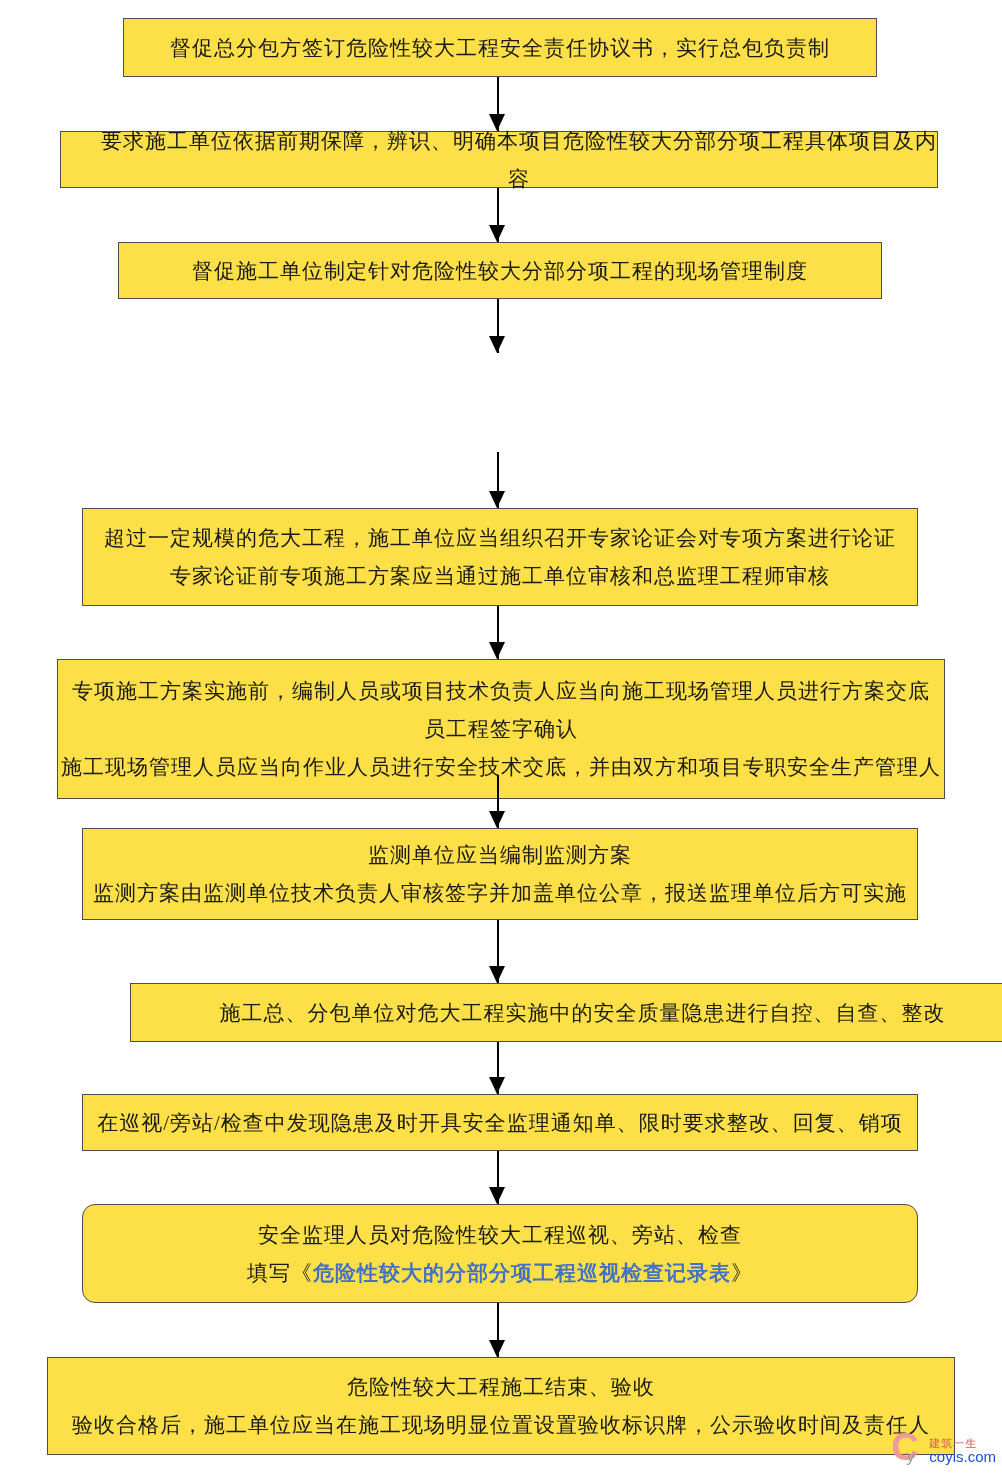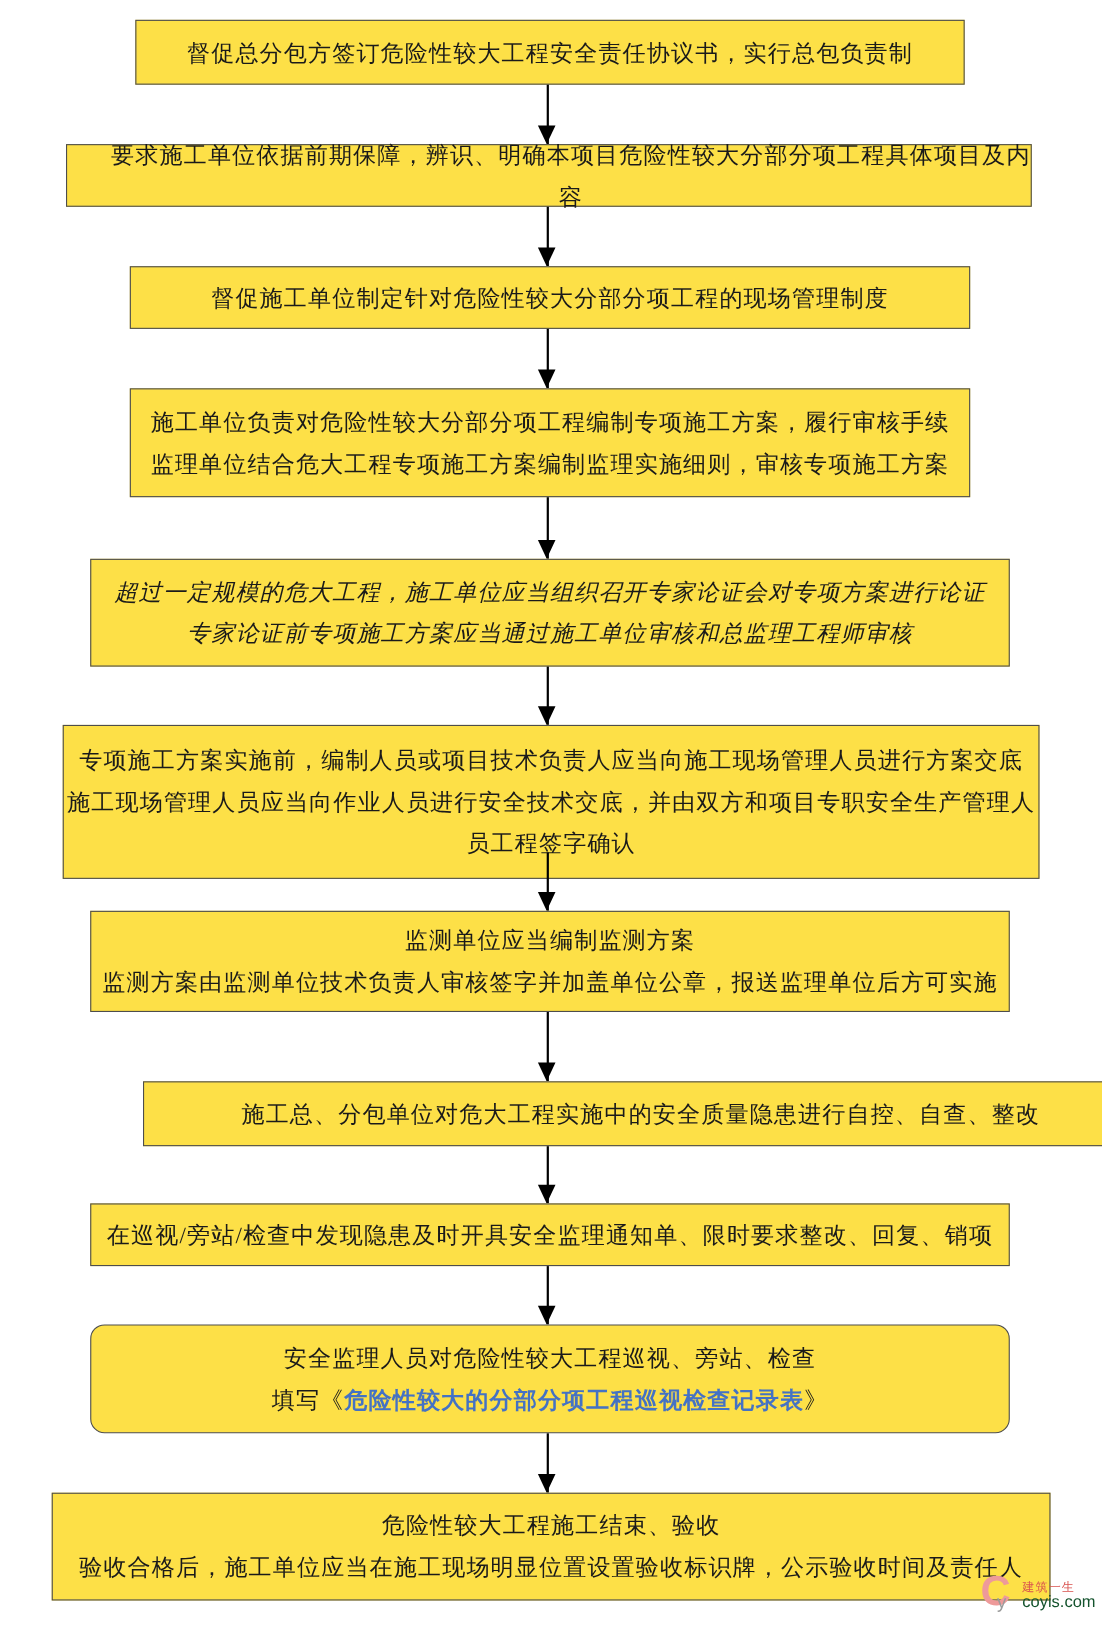--- a/index.html
+++ b/index.html
@@ -24,21 +24,21 @@
     text-align: center;
     font-size: 21px;
     line-height: 38px;
     letter-spacing: 1px;
   }
   .flowbox .line { width: 100%; }
   .b1  { left: 123px; top: 18px;   width: 754px; height: 59px;  }
   .b2  { left: 60px;  top: 131px;  width: 878px; height: 57px; padding-left: 40px;  }
   .b3  { left: 118px; top: 242px;  width: 764px; height: 57px;  }
   .b4  { left: 118px; top: 353px;  width: 764px; height: 99px;  }
-  .b5  { left: 82px;  top: 508px;  width: 836px; height: 98px; font-style: italic;  }
+  .b5  { left: 82px;  top: 508px;  width: 836px; height: 98px;  }
   .b6  { left: 57px;  top: 659px;  width: 888px; height: 140px; }
   .b7  { left: 82px;  top: 828px;  width: 836px; height: 92px;  }
   .b8  { left: 130px; top: 983px;  width: 905px; height: 59px;  }
   .b9  { left: 82px;  top: 1094px; width: 836px; height: 57px;  }
   .b10 { left: 82px;  top: 1204px; width: 836px; height: 99px; border-radius: 13px;  }
   .b11 { left: 47px;  top: 1357px; width: 908px; height: 98px;  }
 
   .arrow {
     position: absolute;
     left: 497px;
@@ -99,21 +99,21 @@
   .wm-y {
     position: absolute;
     left: 15px;
     top: 16px;
     font-size: 17px;
     color: #9b9b9b;
     line-height: 17px;
   }
   .wm-text { display: flex; flex-direction: column; line-height: 1.1; }
   .wm-brand { font-size: 11px; color: #d9534f; letter-spacing: 1px; }
-  .wm-site  { font-size: 15px; color: #14532d; }
+  .wm-site  { font-size: 15px; color: #1d4ed8; }
 </style>
 </head>
 <body>
 
 <div id="canvas">
 
   <div class="flowbox b1">
     <div class="line">督促总分包方签订危险性较大工程安全责任协议书，实行总包负责制</div>
   </div>
   <div class="arrow a1"></div>
@@ -121,36 +121,32 @@
   <div class="flowbox b2">
     <div class="line">要求施工单位依据前期保障，辨识、明确本项目危险性较大分部分项工程具体项目及内容</div>
   </div>
   <div class="arrow a2"></div>
 
   <div class="flowbox b3">
     <div class="line">督促施工单位制定针对危险性较大分部分项工程的现场管理制度</div>
   </div>
   <div class="arrow a3"></div>
 
-  <div class="flowbox b4">
-    <div class="line">施工单位负责对危险性较大分部分项工程编制专项施工方案，履行审核手续</div>
-    <div class="line">监理单位结合危大工程专项施工方案编制监理实施细则，审核专项施工方案</div>
-  </div>
   <div class="arrow a4"></div>
 
   <div class="flowbox b5">
     <div class="line">超过一定规模的危大工程，施工单位应当组织召开专家论证会对专项方案进行论证</div>
     <div class="line">专家论证前专项施工方案应当通过施工单位审核和总监理工程师审核</div>
   </div>
   <div class="arrow a5"></div>
 
   <div class="flowbox b6">
     <div class="line">专项施工方案实施前，编制人员或项目技术负责人应当向施工现场管理人员进行方案交底</div>
+    <div class="line">员工程签字确认</div>
     <div class="line">施工现场管理人员应当向作业人员进行安全技术交底，并由双方和项目专职安全生产管理人</div>
-    <div class="line">员工程签字确认</div>
   </div>
   <div class="arrow a6"></div>
 
   <div class="flowbox b7">
     <div class="line">监测单位应当编制监测方案</div>
     <div class="line">监测方案由监测单位技术负责人审核签字并加盖单位公章，报送监理单位后方可实施</div>
   </div>
   <div class="arrow a7"></div>
 
   <div class="flowbox b8">

